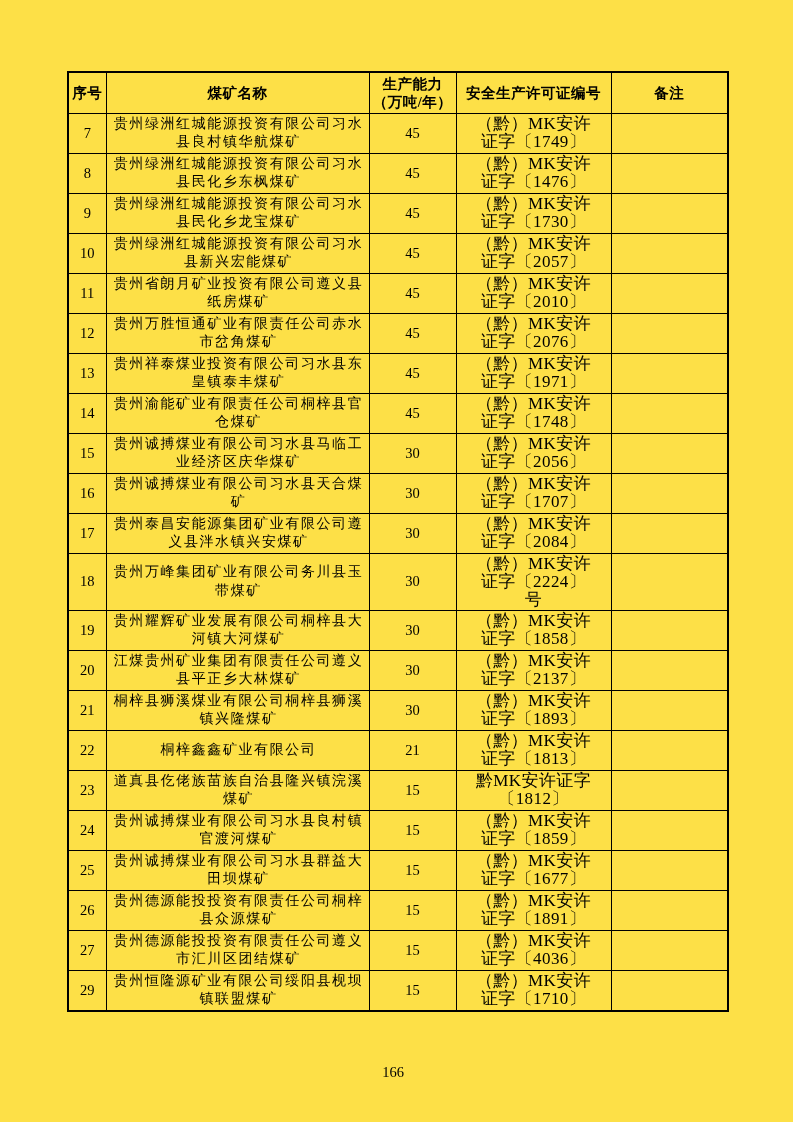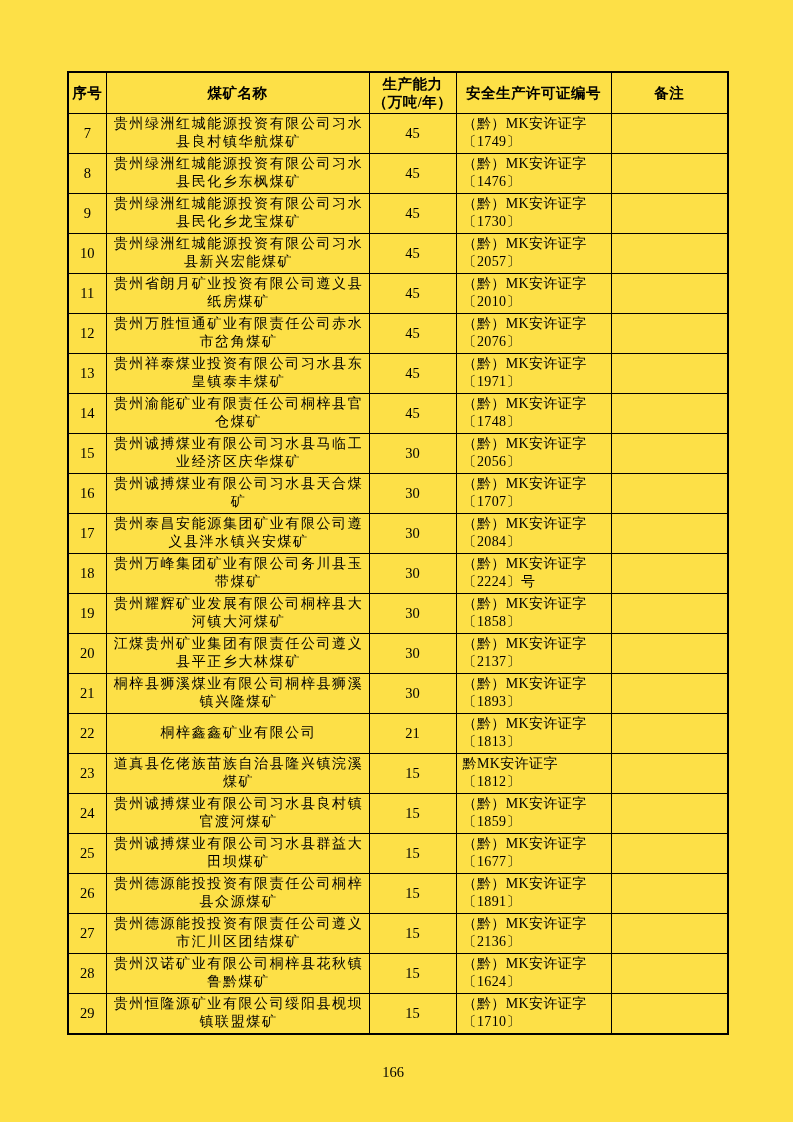--- a/index.html
+++ b/index.html
@@ -53,25 +53,25 @@
     line-height: 18.5px;
     padding: 1px 3px 1px 5px;
     word-break: break-all;
   }
   td.cell-capacity {
     text-align: center;
     font-size: 14.5px;
     padding: 0;
   }
   td.cell-license {
-    text-align: left;
-    font-size: 14px;
+    text-align: center;
+    font-size: 17px;
     letter-spacing: 0.4px;
     line-height: 18px;
-    padding: 1px 6px;
+    padding: 1px 16px;
   }
   td.cell-remark {
     padding: 0;
   }
   .page-number {
     position: absolute;
     top: 1064px;
     left: 0;
     width: 786px;
     text-align: center;
@@ -239,28 +239,21 @@
           <td class="cell-no">26</td>
           <td class="cell-name">贵州德源能投投资有限责任公司桐梓县众源煤矿</td>
           <td class="cell-capacity">15</td>
           <td class="cell-license">（黔）MK安许证字〔1891〕</td>
           <td class="cell-remark"></td>
         </tr>
         <tr>
           <td class="cell-no">27</td>
           <td class="cell-name">贵州德源能投投资有限责任公司遵义市汇川区团结煤矿</td>
           <td class="cell-capacity">15</td>
-          <td class="cell-license">（黔）MK安许证字〔2136〕</td>
-          <td class="cell-remark"></td>
-        </tr>
-        <tr>
-          <td class="cell-no">28</td>
-          <td class="cell-name">贵州汉诺矿业有限公司桐梓县花秋镇鲁黔煤矿</td>
-          <td class="cell-capacity">15</td>
-          <td class="cell-license">（黔）MK安许证字〔1624〕</td>
+          <td class="cell-license">（黔）MK安许证字〔4036〕</td>
           <td class="cell-remark"></td>
         </tr>
         <tr>
           <td class="cell-no">29</td>
           <td class="cell-name">贵州恒隆源矿业有限公司绥阳县枧坝镇联盟煤矿</td>
           <td class="cell-capacity">15</td>
           <td class="cell-license">（黔）MK安许证字〔1710〕</td>
           <td class="cell-remark"></td>
         </tr>
       </tbody>

